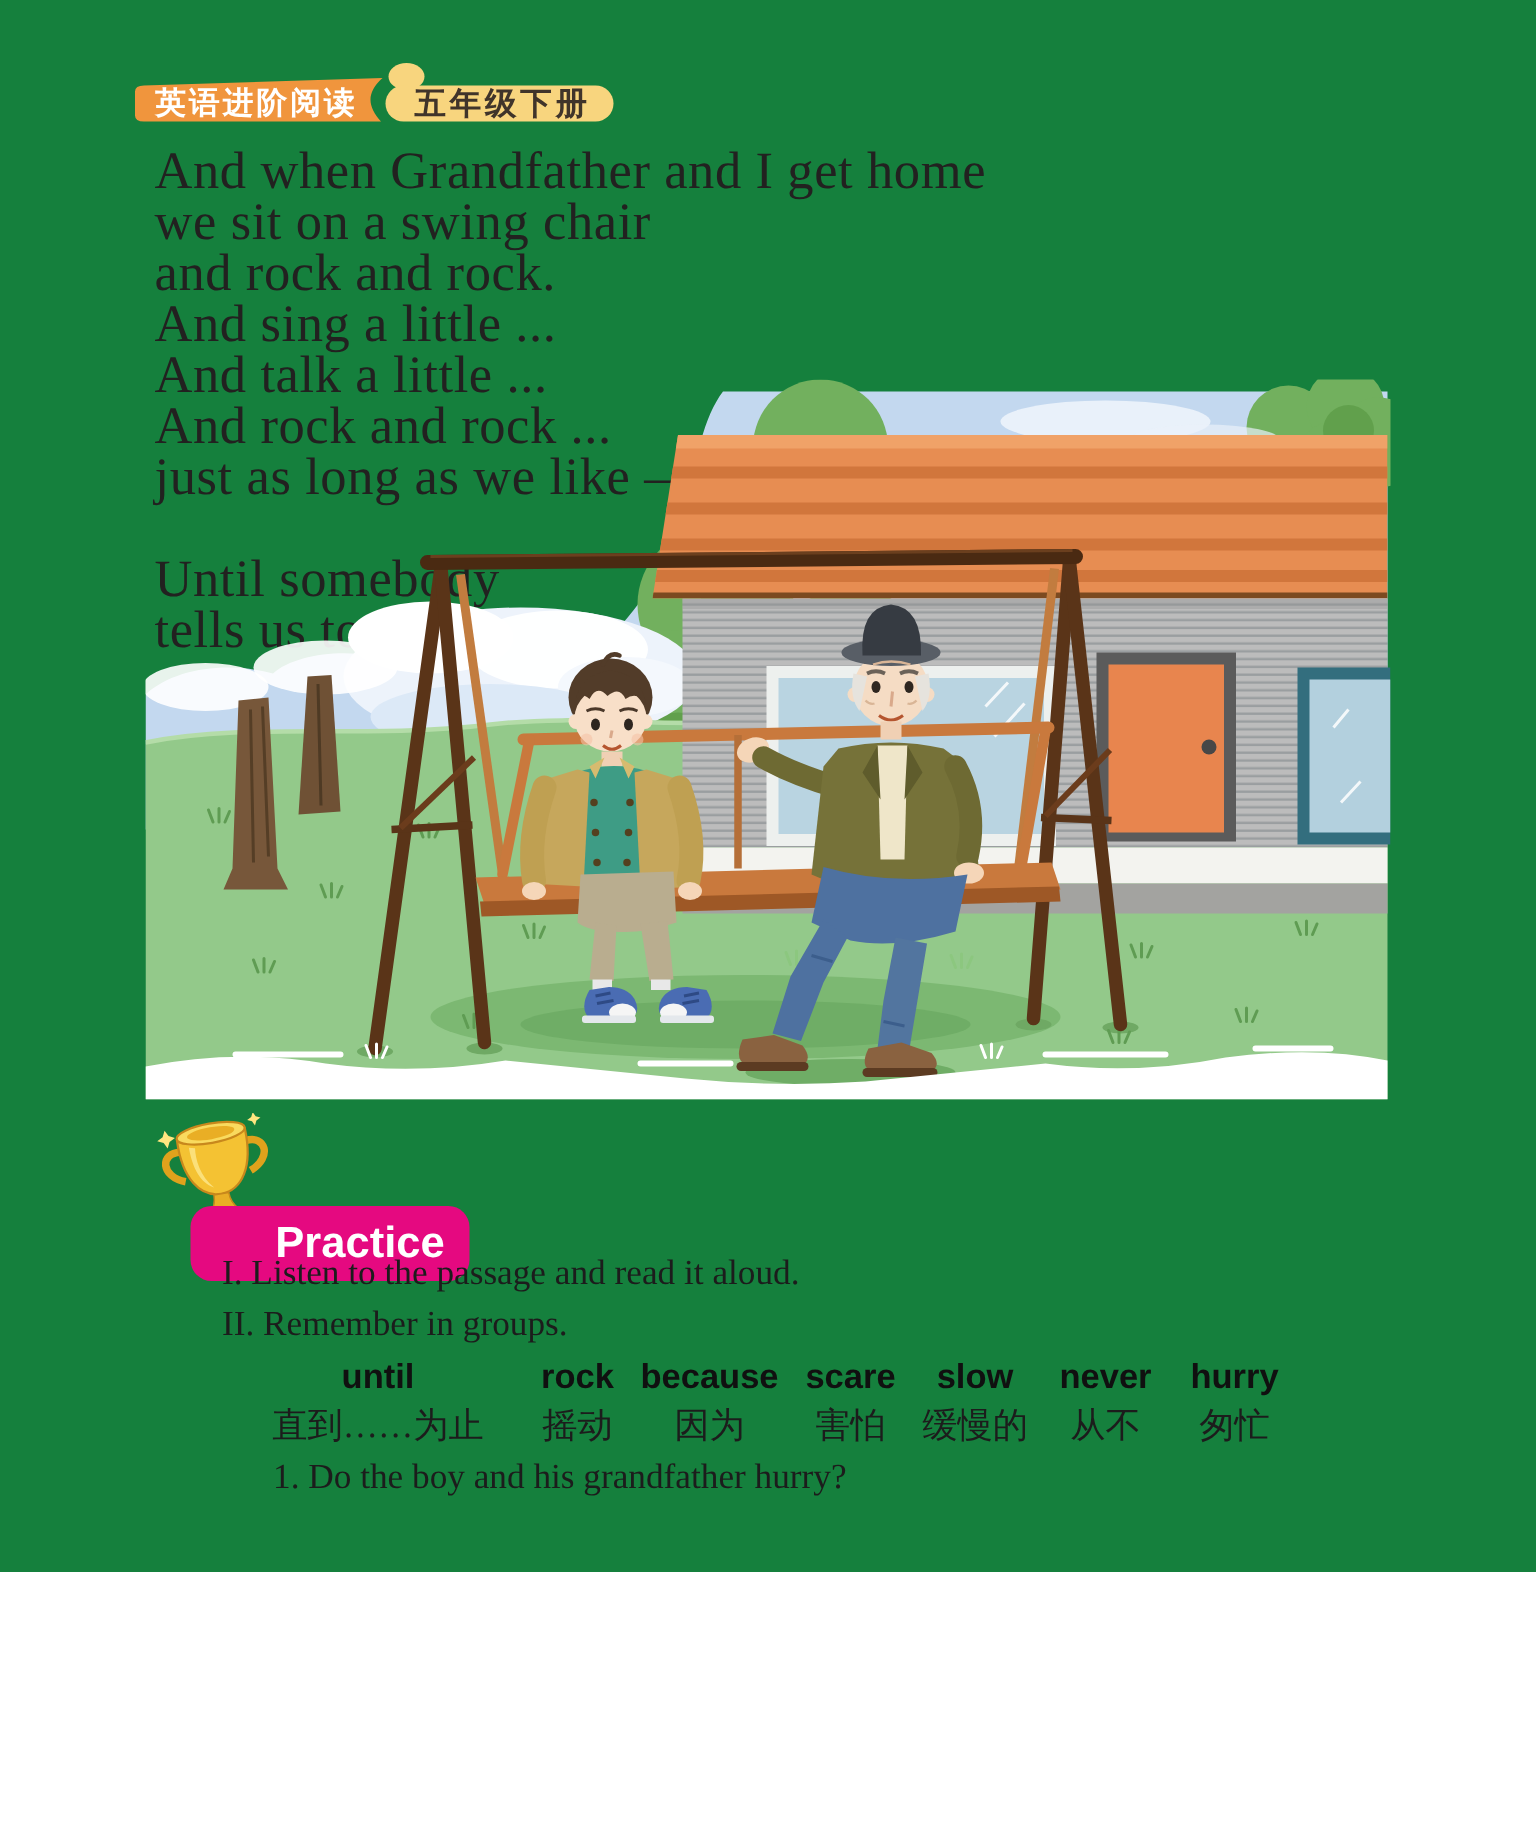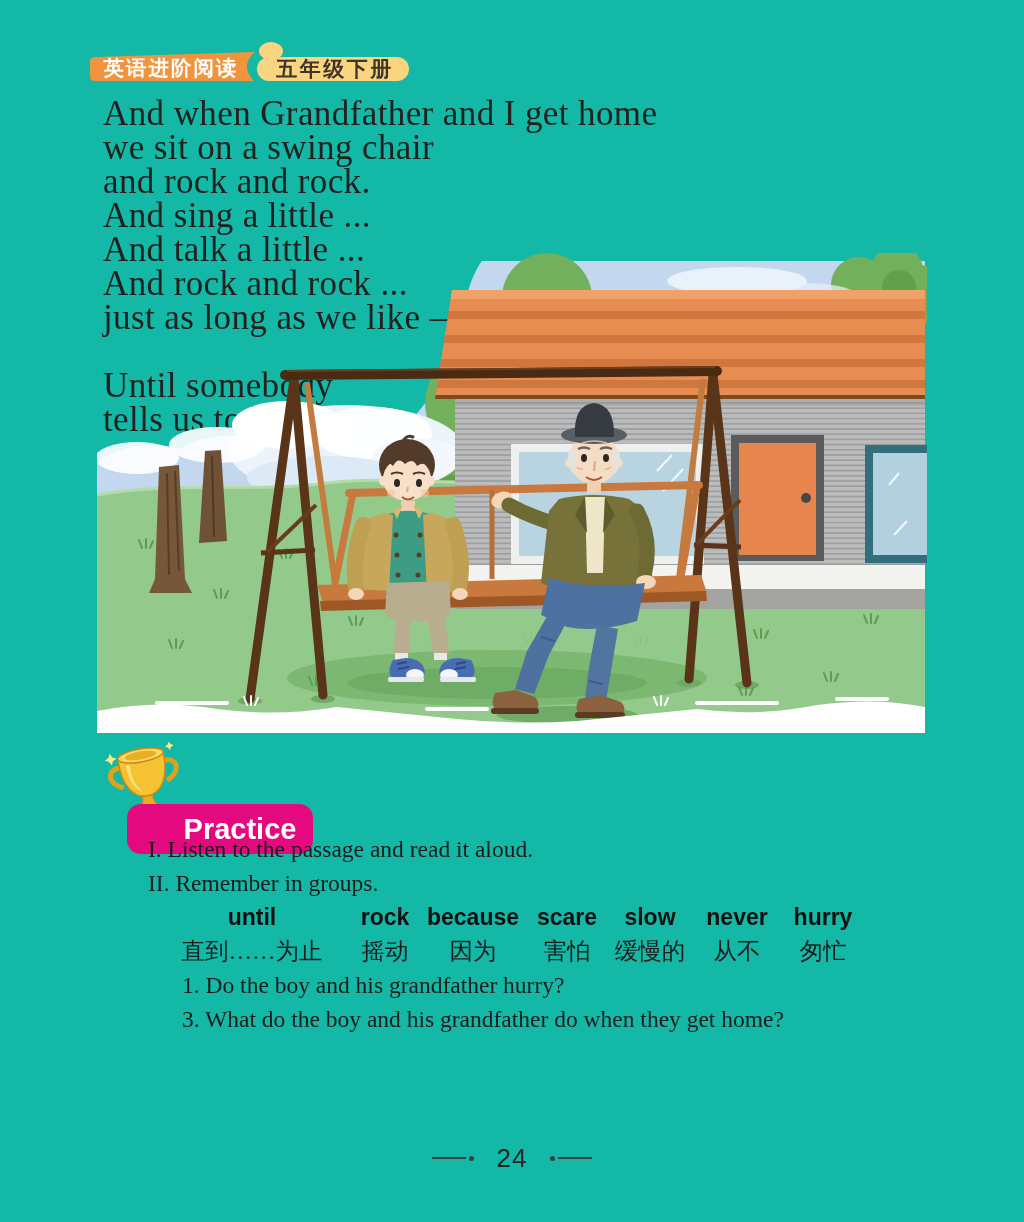--- a/index.html
+++ b/index.html
@@ -1,16 +1,16 @@
 <!DOCTYPE html>
 <html><head>
 <meta charset="utf-8">
 <style>
   html,body{margin:0;padding:0;background:#fff;}
-  .page{position:relative;width:1024px;height:1222px;background:#14b8a6;overflow:hidden;
+  .page{position:relative;width:1024px;height:1048px;background:#15803d;overflow:hidden;
         font-family:"Liberation Serif",serif;}
   .badges{position:absolute;left:85px;top:38px;}
   .poem{position:absolute;left:103px;top:97px;font-size:35px;line-height:34px;
         color:#222120;letter-spacing:.4px;}
   .poem-line{height:34px;white-space:pre;}
   .illustration{position:absolute;left:97px;top:253px;}
   .trophy{position:absolute;left:104px;top:742px;}
   .practice-label{position:absolute;left:127px;top:804px;width:186px;height:50px;
         background:#E50980;border-radius:14px;color:#fff;
         font-family:"Liberation Sans",sans-serif;font-weight:bold;font-size:29px;
@@ -334,21 +334,20 @@
       <div>直到……为止</div>
       <div>摇动</div>
       <div>因为</div>
       <div>害怕</div>
       <div>缓慢的</div>
       <div>从不</div>
       <div>匆忙</div>
     </div>
 
     <div class="pq">1. Do the boy and his grandfather hurry?</div>
-    <div class="pq">3. What do the boy and his grandfather do when they get home?</div>
   </div>
 
   <div class="footer">
     <div class="fline"></div>
     <div class="fdot"></div>
     <div class="fnum">24</div>
     <div class="fdot"></div>
     <div class="fline"></div>
   </div>
 

